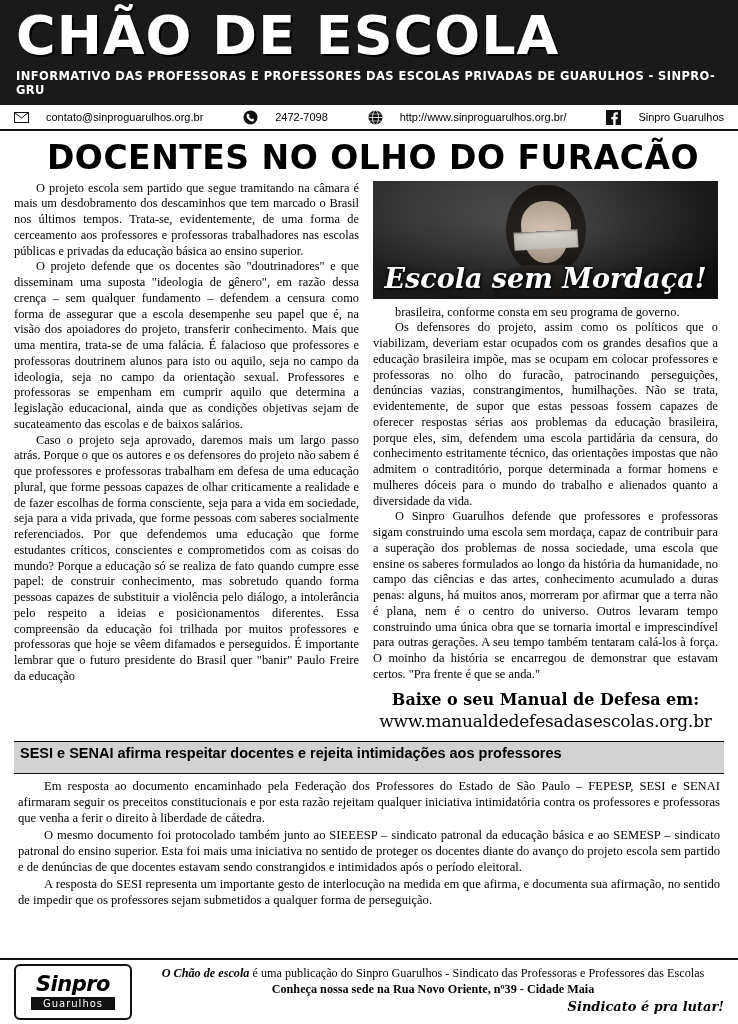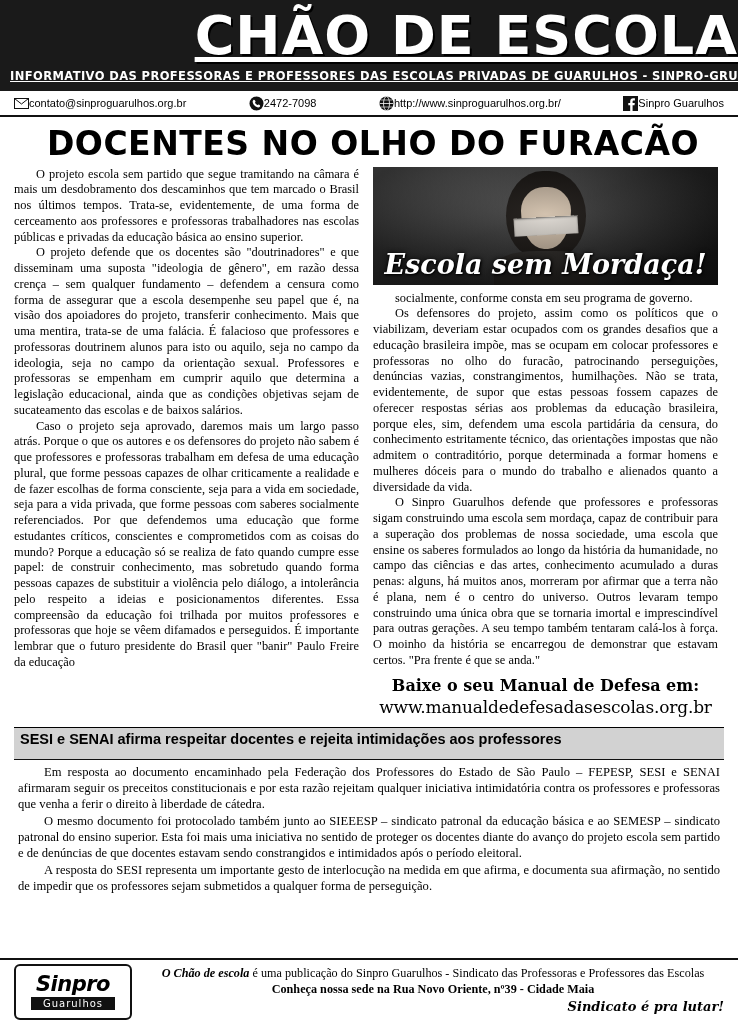--- a/index.html
+++ b/index.html
@@ -19,24 +19,23 @@
     width: 738px;
     height: 1024px;
     box-sizing: border-box;
     padding: 0;
   }
 
   
   .masthead {
     background: #1a1a1a;
     color: #fff;
-    padding: 6px 0 8px 0;
-    text-align: right;
+    padding: 6px 0 8px 16px;
+    text-align: left;
     position: relative;
-    text-decoration: underline;
   }
   .masthead-title {
     font-family: "DejaVu Sans", sans-serif;
     font-weight: bold;
     font-size: 54px;
     letter-spacing: 1px;
     line-height: 1.05;
     margin: 2px 0 0 0;
     text-transform: uppercase;
     text-shadow: 2px 2px 0 #000;
@@ -56,21 +55,21 @@
     align-items: center;
     justify-content: space-between;
     padding: 5px 14px 4px 14px;
     border-bottom: 2px solid #111;
     font-family: "Liberation Sans", sans-serif;
     font-size: 11px;
   }
   .contact-item {
     display: flex;
     align-items: center;
-    gap: 0;
+    gap: 17px;
     white-space: nowrap;
   }
   .ci-icon {
     display: inline-flex;
     align-items: center;
     justify-content: center;
     width: 15px;
     height: 15px;
     flex: 0 0 auto;
   }
@@ -339,21 +338,21 @@
         <div class="photo-wrap">
           <div class="photo-figure">
             <div class="ph-hair"></div>
             <div class="ph-face"></div>
             <div class="ph-gag"></div>
             <div class="ph-body"></div>
           </div>
           <div class="ph-shadow"></div>
           <div class="photo-caption">Escola sem Mordaça!</div>
         </div>
-        <p>socialmente, conforme consta em seu programa de governo.</p>
+        <p>brasileira, conforme consta em seu programa de governo.</p>
         <p>Os defensores do projeto, assim como os políticos que o viabilizam, deveriam estar ocupados com os grandes desafios que a educação brasileira impõe, mas se ocupam em colocar professores e professoras no olho do furacão, patrocinando perseguições, denúncias vazias, constrangimentos, humilhações. Não se trata, evidentemente, de supor que estas pessoas fossem capazes de oferecer respostas sérias aos problemas da educação brasileira, porque eles, sim, defendem uma escola partidária da censura, do conhecimento estritamente técnico, das orientações impostas que não admitem o contraditório, porque determinada a formar homens e mulheres dóceis para o mundo do trabalho e alienados quanto a diversidade da vida.</p>
         <p>O Sinpro Guarulhos defende que professores e professoras sigam construindo uma escola sem mordaça, capaz de contribuir para a superação dos problemas de nossa sociedade,  uma escola que ensine os saberes formulados ao longo da história da humanidade, no campo das ciências e das artes, conhecimento acumulado a duras penas: alguns, há muitos anos,  morreram por afirmar que a terra não é plana, nem é o centro do universo. Outros levaram tempo construindo uma única obra que se tornaria imortal e imprescindível para outras gerações. A seu tempo também tentaram calá-los à força. O moinho da história se encarregou de demonstrar que estavam certos. "Pra frente é que se anda."</p>
         <div class="manual-call">Baixe o seu Manual de Defesa em:</div>
         <div class="manual-url">www.manualdedefesadasescolas.org.br</div>
       </div>
 
     </div>
   </div>
 
   <div class="sesi-section">

